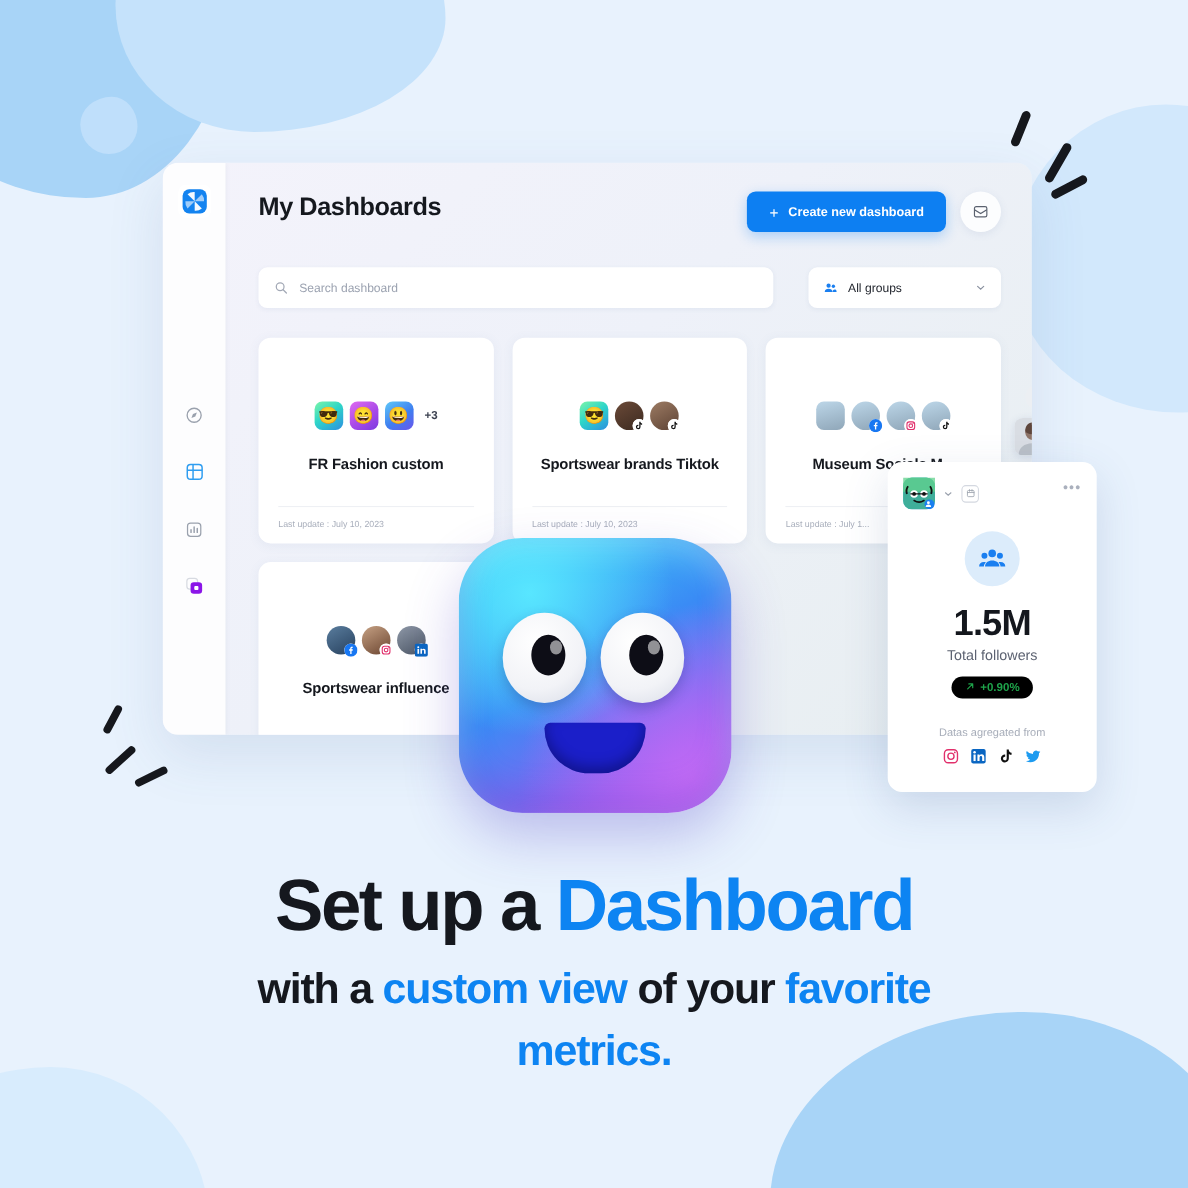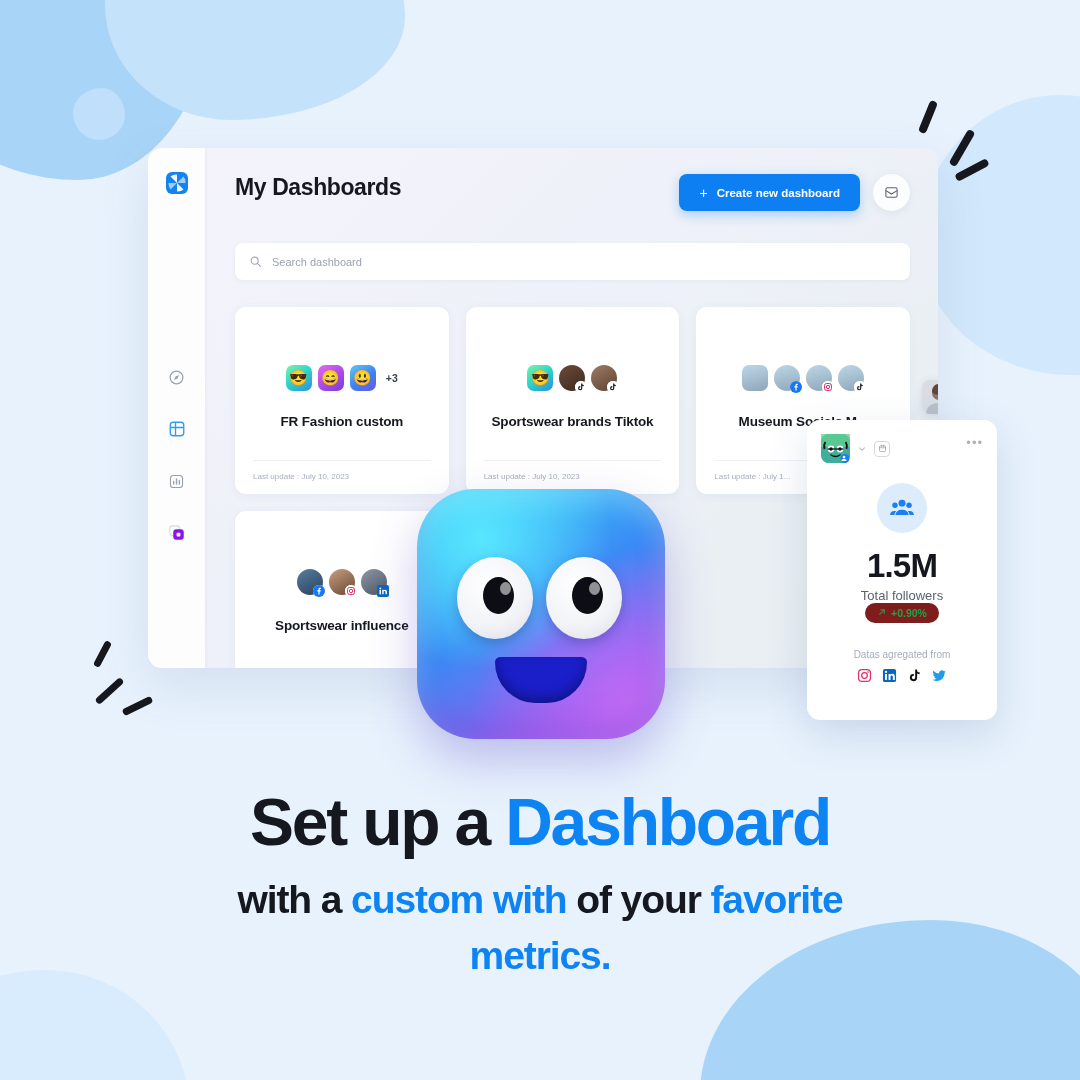--- a/index.html
+++ b/index.html
@@ -275,21 +275,22 @@
     width: 50px; height: 50px; border-radius: 50%;
     background: #dcecfb;
     display: flex; align-items: center; justify-content: center;
   }
   .stat-value {
     margin-top: 14px;
     font-size: 33px; font-weight: 700; color: #14171d; letter-spacing: -0.8px;
   }
   .stat-label { margin-top: 3px; font-size: 13px; color: #5c6271; }
   .stat-delta {
-    background: #7f1d1d; color: #1ea34a;
+    margin-top: 12px;
+    background: #000000; color: #1ea34a;
     border-radius: 20px; padding: 4px 12px;
     font-size: 10.5px; font-weight: 600;
     display: flex; align-items: flex-start; gap: 4px;
   }
   .stat-foot { margin-top: 26px; text-align: center; }
   .stat-foot-label { font-size: 10px; color: #a7adb9; }
   .stat-socials { display: flex; gap: 10px; justify-content: center; margin-top: 8px; }
 
   
   .headline {
@@ -388,20 +389,32 @@
 
     <div class="filters">
       <div class="search-box">
         <svg width="13" height="13" viewBox="0 0 24 24" fill="none" stroke="#a3a9b6" stroke-width="2.1">
           <circle cx="10.5" cy="10.5" r="6.5"></circle>
             <path d="M15.5 15.5L21 21" stroke-linecap="round"></path>
         </svg>
         <input type="text" placeholder="Search dashboard" style="">
       </div>
 
+      <div class="select-box">
+        <svg width="14" height="14" viewBox="0 0 24 24" fill="#1a7ff0">
+          <circle cx="9" cy="8" r="3.3"></circle>
+            <circle cx="16.5" cy="9" r="2.6"></circle>
+          <path d="M3 18c0-3.3 2.7-5 6-5s6 1.7 6 5z"></path>
+          <path d="M15 18c0-2.3 1.4-3.8 3.6-3.8 1.6 0 2.9.9 2.9 3.8z"></path>
+        </svg>
+        <span class="select-label">All groups</span>
+        <svg width="11" height="11" viewBox="0 0 24 24" fill="none" stroke="#8c93a1" stroke-width="2.4">
+            <path d="M6 9.5l6 5.5 6-5.5" stroke-linecap="round"></path>
+          </svg>
+      </div>
 
     </div>
 
     <div class="cards-grid" id="cards-grid">
         <div class="dash-card">
           <div class="avatar-row">
             <div class="av av-sq" style="background: linear-gradient(145deg, rgb(123, 245, 168), rgb(47, 214, 200) 45%, rgb(43, 143, 224)); display: flex; align-items: center; justify-content: center; font-size: 15px;">😎</div>
             <div class="av av-sq" style="background: linear-gradient(145deg, rgb(224, 107, 240), rgb(168, 74, 232) 55%, rgb(123, 58, 224)); display: flex; align-items: center; justify-content: center; font-size: 15px;">😄</div>
             <div class="av av-sq" style="background: linear-gradient(145deg, rgb(95, 200, 248), rgb(63, 127, 240) 55%, rgb(106, 85, 236)); display: flex; align-items: center; justify-content: center; font-size: 15px;">😃</div>
             <span class="badge-plus">+3</span>
@@ -597,16 +610,16 @@
       </svg>
     </div>
   </div>
 </div>
 
 <div class="headline">
   <div class="h1">
     <span>Set up a </span><span class="accent">Dashboard</span>
   </div>
   <div class="h2">
-    <span>with a </span><span class="accent">custom with</span><span> of your </span><span class="accent">favorite</span>
+    <span>with a </span><span class="accent">custom view</span><span> of your </span><span class="accent">favorite</span>
     <div class="accent">metrics.</div>
   </div>
 </div>
 
 </body></html>

